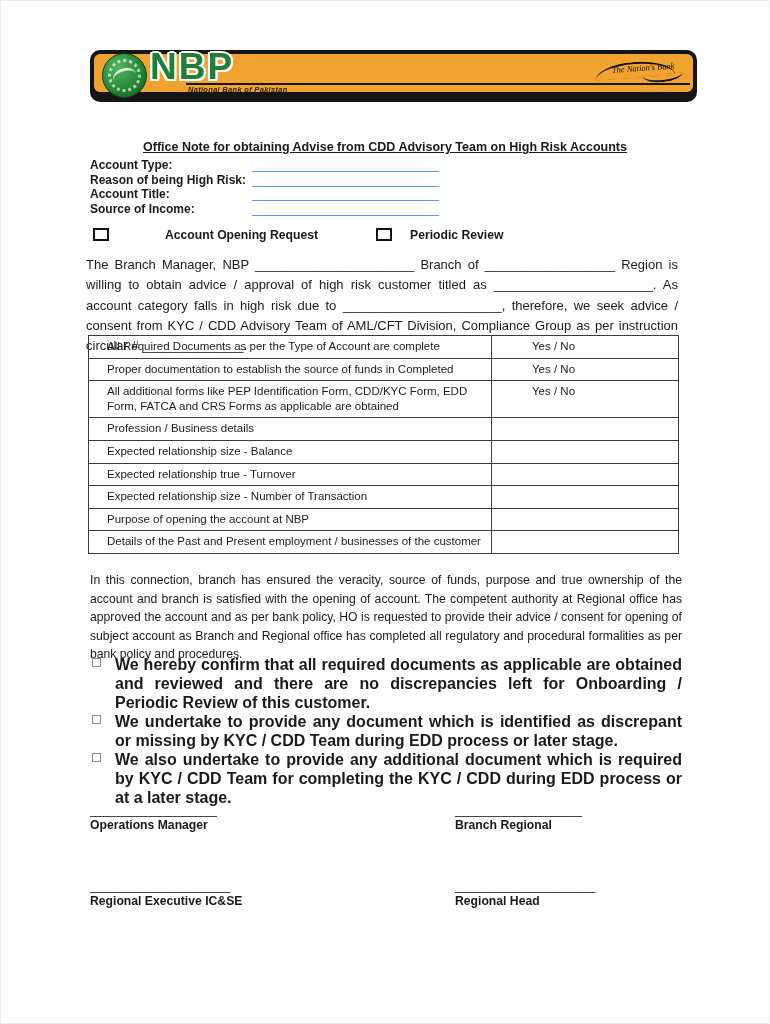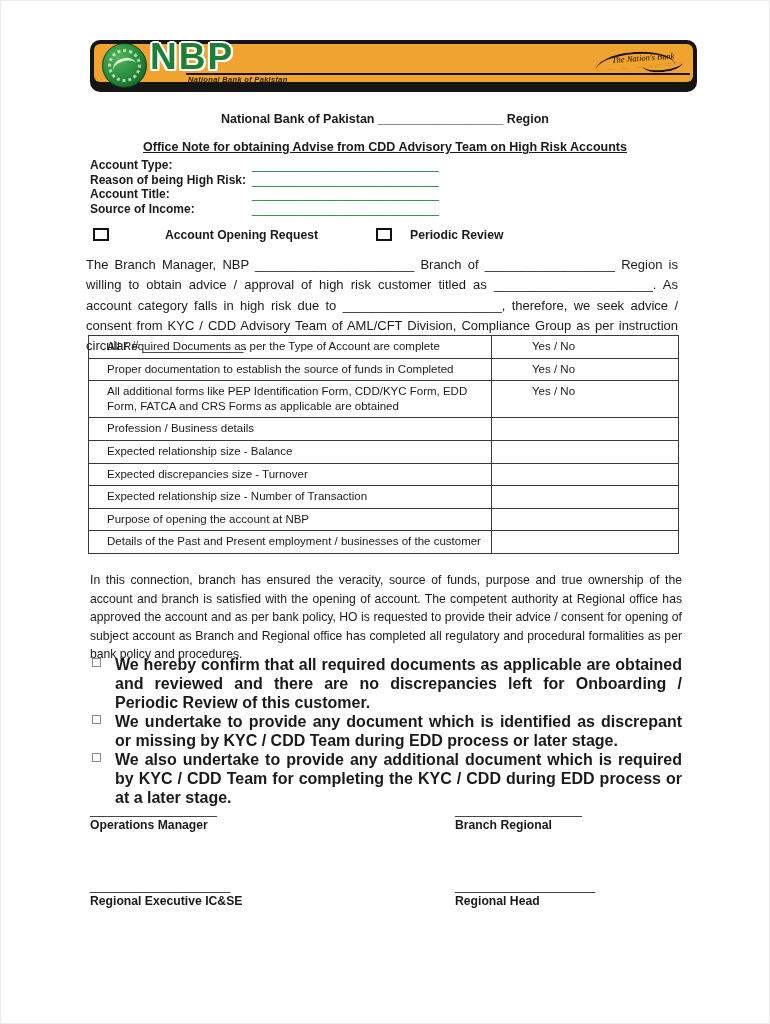--- a/index.html
+++ b/index.html
@@ -9,21 +9,21 @@
     font-family:"Liberation Sans", sans-serif;
     color:#1a1a1a; position:relative;
   }
   .page {
     position:relative; width:770px; height:1024px; background:#fff;
     box-shadow: inset 0 0 0 1px #ececec; overflow:hidden;
   }
 
   
   .banner {
-    position:absolute; left:90px; top:40px; width:607px; height:52px;
+    position:absolute; left:90px; top:50px; width:607px; height:52px;
     background:#151515; border-radius:10px;
   }
   .banner-inner {
     position:absolute; left:4px; top:4px; right:4px; bottom:10px;
     background:#F0A32F; border-radius:6px;
   }
   .banner-rule {
     position:absolute; left:92px; right:3px; top:29px; height:2px;
     background:#151515;
   }
@@ -84,21 +84,21 @@
   }
   .doc-subtitle {
     position:absolute; left:0; top:140px; width:770px; text-align:center;
     font-size:12.5px; font-weight:bold; text-decoration:underline;
   }
 
   
   .fields { position:absolute; left:90px; top:158px; width:592px; }
   .field-row { display:flex; height:14.6px; align-items:flex-start; }
   .field-label { flex:0 0 162px; font-size:12px; font-weight:bold; white-space:nowrap; }
-  .field-line { font-size:12px; color:#15803d; letter-spacing:0; white-space:nowrap; }
+  .field-line { font-size:12px; color:#3b82f6; letter-spacing:0; white-space:nowrap; }
 
   
   .cb-row { position:absolute; left:90px; top:227px; width:592px; height:16px; }
   .cb-box {
     position:absolute; top:1px; width:16px; height:13px;
     border:2.6px solid #111; background:#fff;
   }
   .cb-box.b1 { left:3px; }
   .cb-box.b2 { left:286px; }
   .cb-label { position:absolute; top:1px; font-size:12.2px; font-weight:bold; white-space:nowrap; }
@@ -160,25 +160,20 @@
       <div class="banner-rule"></div>
       <span class="banner-tagline">National Bank of Pakistan</span>
       <div class="slogan-wrap">
         <div class="slogan-swoosh"></div>
         <div class="slogan-swoosh2"></div>
         <span class="slogan-text">The Nation's Bank</span>
       </div>
     </div>
   </div>
 
-  <div class="doc-title">
-    <span>National Bank of Pakistan</span>
-    <span>__________________</span>
-    <span>Region</span>
-  </div>
   <div class="doc-subtitle">Office Note for obtaining Advise from CDD Advisory Team on High Risk Accounts</div>
 
   <div class="fields">
     <div class="field-row">
       <span class="field-label">Account Type:</span>
       <span class="field-line">____________________________</span>
     </div>
     <div class="field-row">
       <span class="field-label">Reason of being High Risk:</span>
       <span class="field-line">____________________________</span>
@@ -218,21 +213,21 @@
       </tr>
       <tr>
         <td class="item-cell">Profession / Business details</td>
         <td class="value-cell"></td>
       </tr>
       <tr>
         <td class="item-cell">Expected relationship size - Balance</td>
         <td class="value-cell"></td>
       </tr>
       <tr>
-        <td class="item-cell">Expected discrepancies size - Turnover</td>
+        <td class="item-cell">Expected relationship true - Turnover</td>
         <td class="value-cell"></td>
       </tr>
       <tr>
         <td class="item-cell">Expected relationship size - Number of Transaction</td>
         <td class="value-cell"></td>
       </tr>
       <tr>
         <td class="item-cell">Purpose of opening the account at NBP</td>
         <td class="value-cell"></td>
       </tr>

